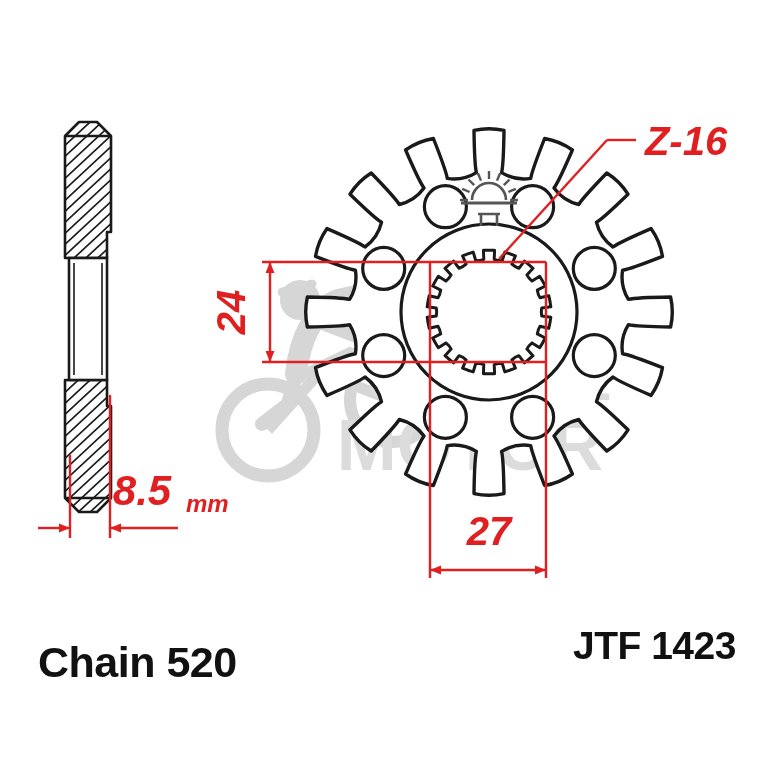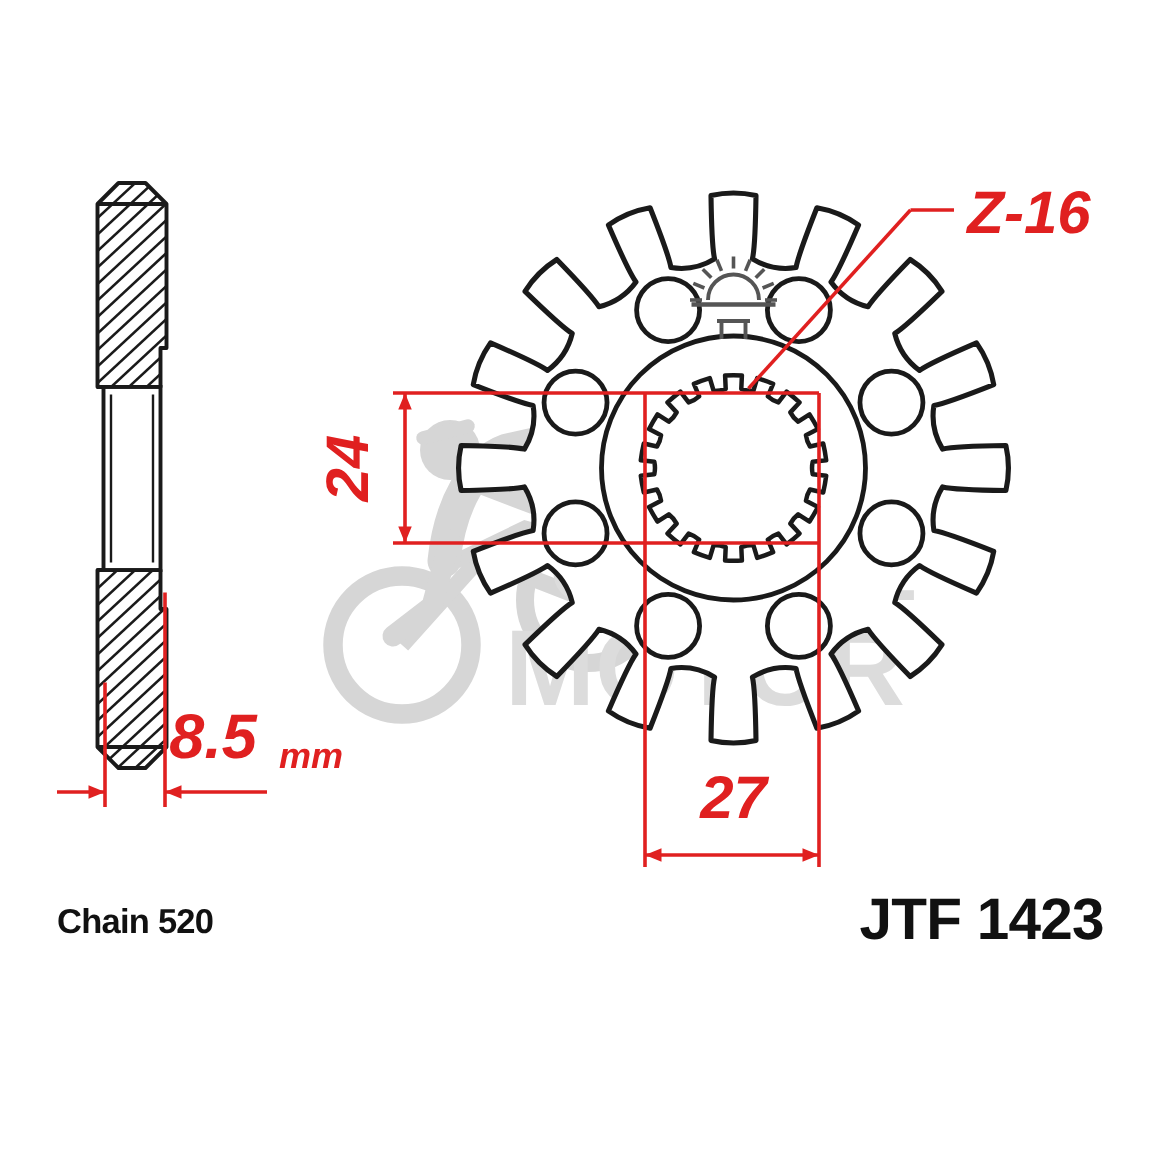--- a/index.html
+++ b/index.html
@@ -28,26 +28,26 @@
   .label-text {
     position: absolute;
     font-family: "Liberation Sans", sans-serif;
     font-weight: bold;
     color: #111111;
     white-space: nowrap;
     letter-spacing: -0.5px;
   }
   #chain-label {
     left: 38px;
-    top: 601px;
-    font-size: 23px;
+    top: 638px;
+    font-size: 43px;
   }
   #part-number-label {
     left: 573px;
-    top: 592px;
+    top: 624px;
     font-size: 39px;
   }
 </style>
 </head>
 <body>
 
 <div id="sheet">
 
   <svg id="drawing" viewBox="0 0 770 770" xmlns="http://www.w3.org/2000/svg">
 

